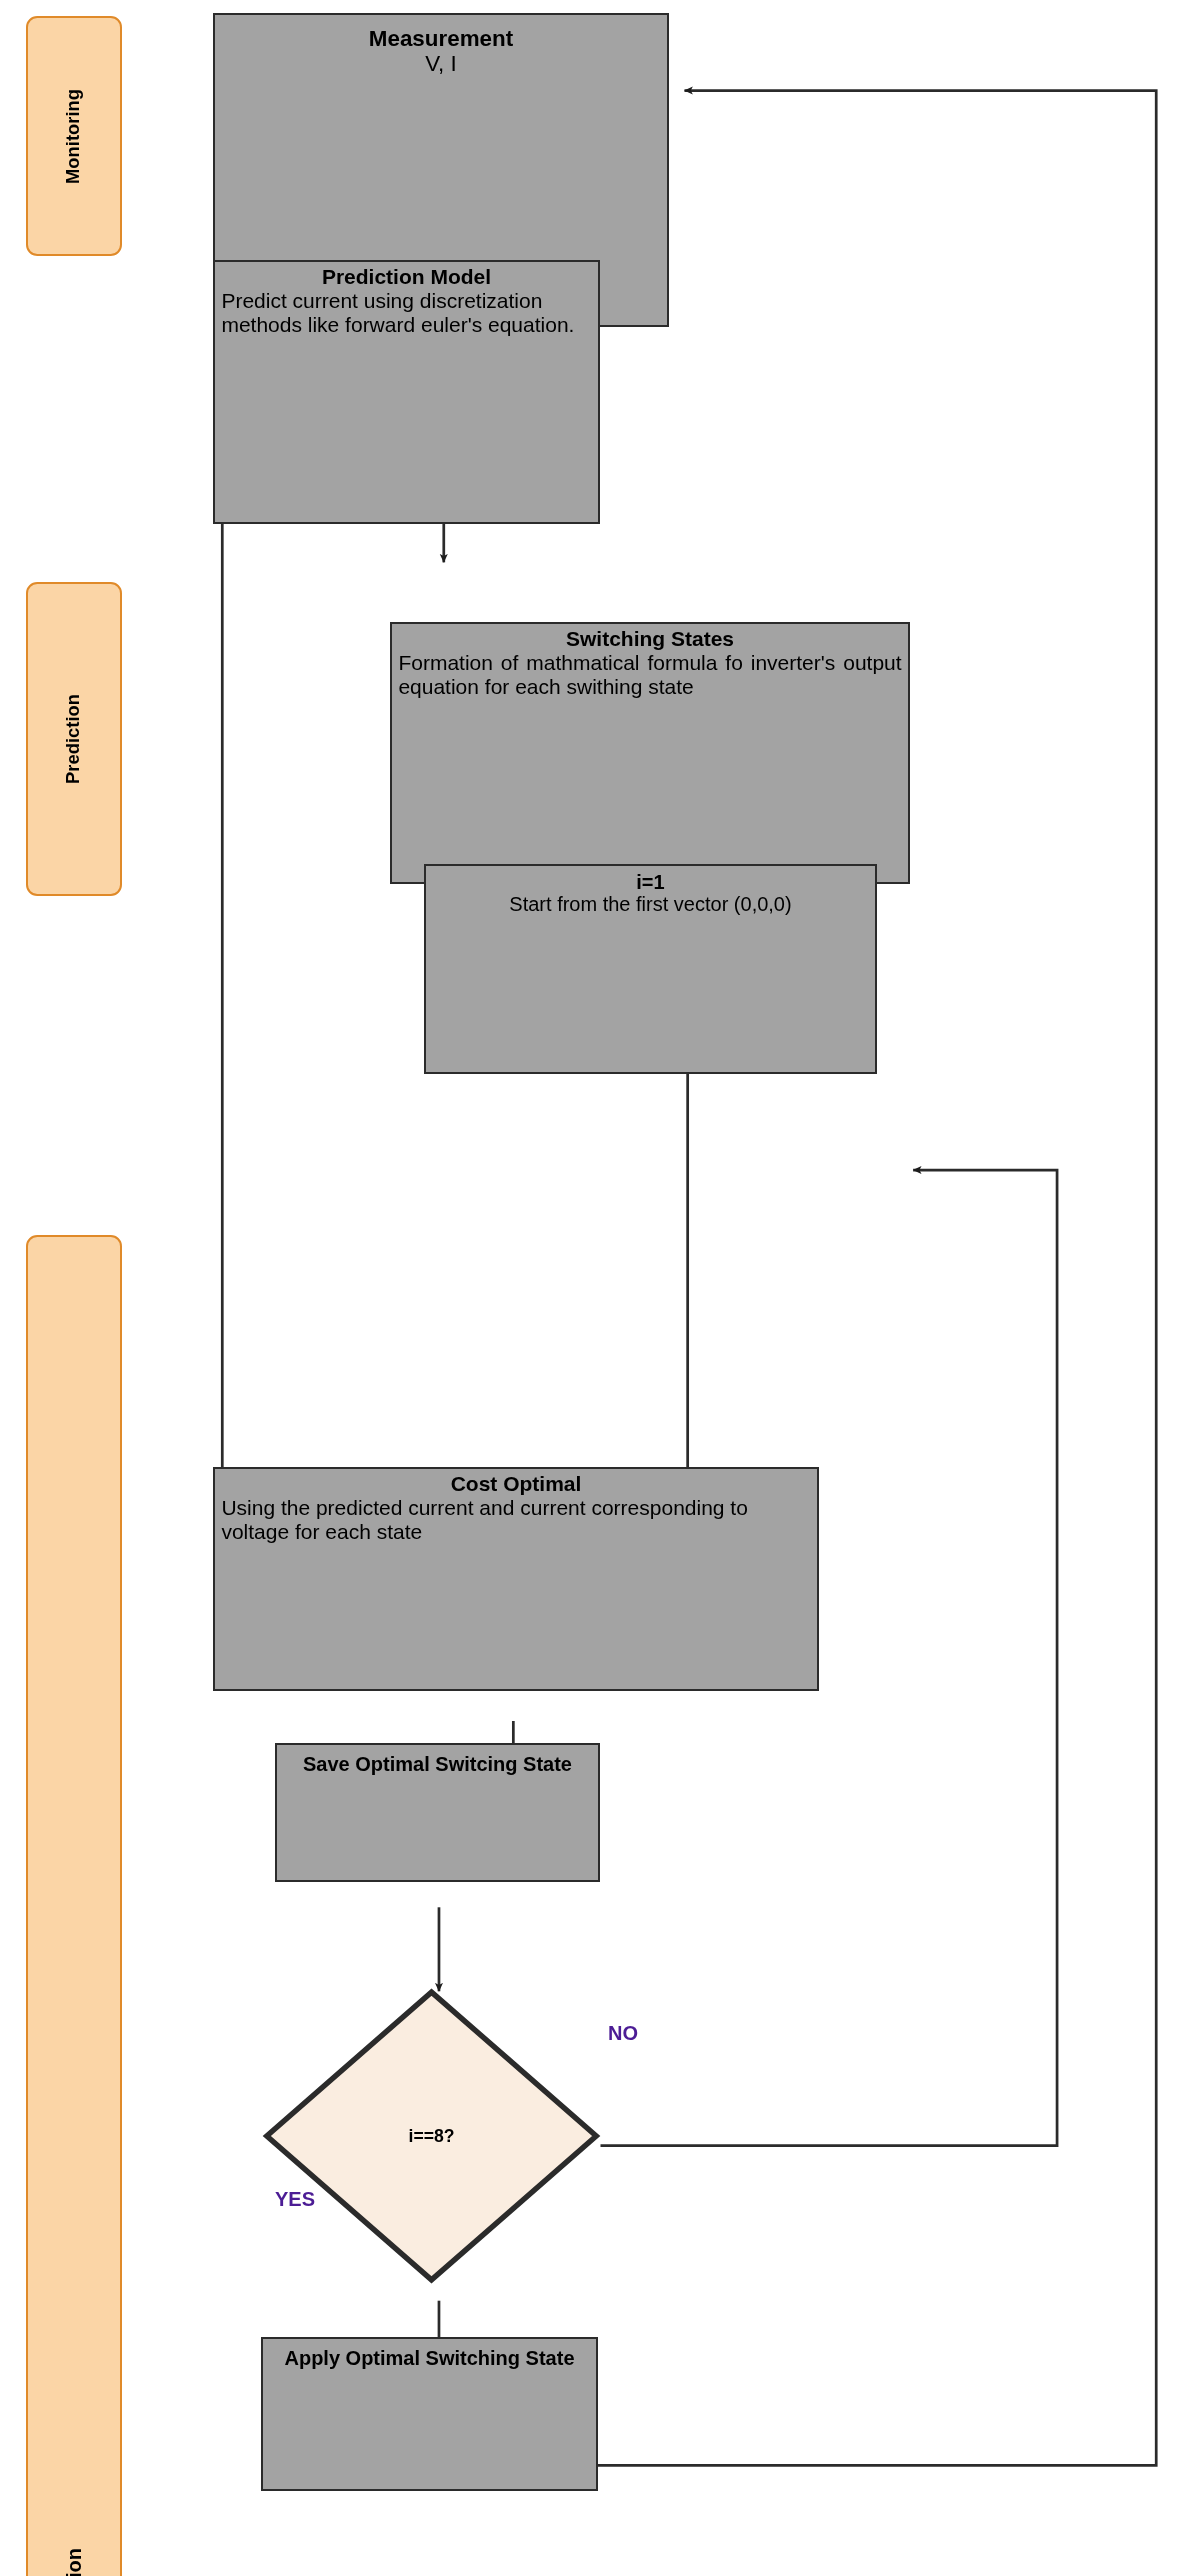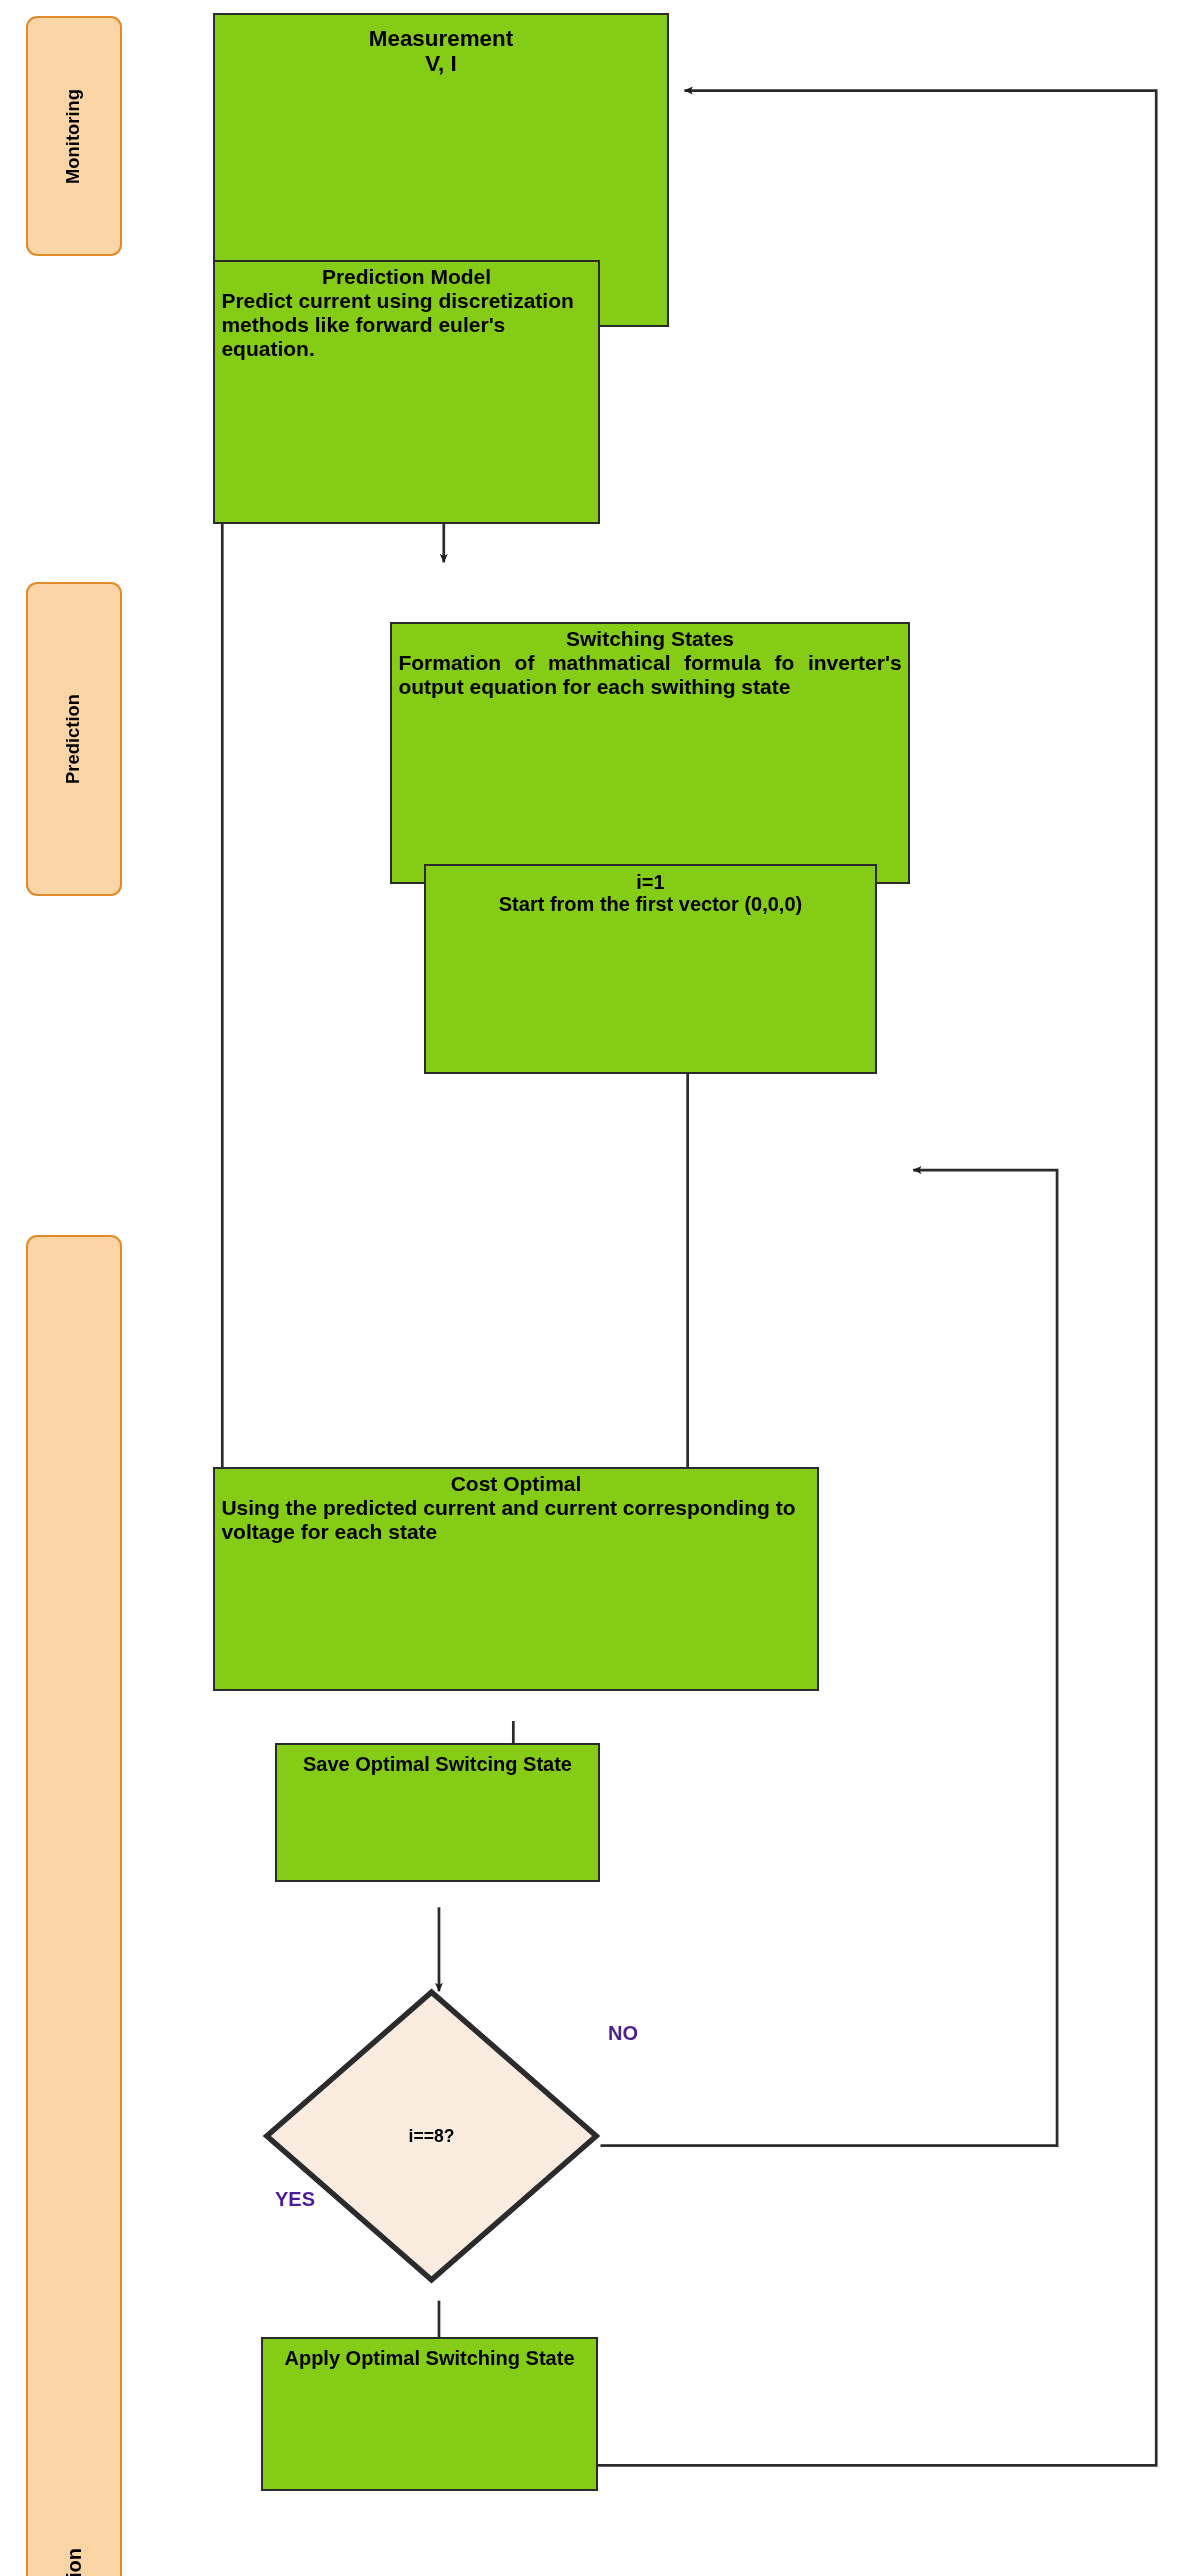--- a/index.html
+++ b/index.html
@@ -34,34 +34,34 @@
     font-weight:bold;
     color:#000;
     letter-spacing:0px;
     white-space:nowrap;
     line-height:1;
   }
   
   .node{
     position:absolute;
     box-sizing:border-box;
-    background:#84cc16;
+    background:#a3a3a3;
     border:2.4px solid #2b2b2b;
     color:#000;
   }
   .node .inner{
     padding:4.8px 8px 3.2px 8px;
   }
   .title{
     font-weight:bold;
     text-align:center;
     line-height:1.12;
   }
   .body{
-    font-weight:bold;
+    font-weight:normal;
     line-height:1.16;
   }
   .body.just{ text-align:justify; text-align-last:left; }
   .body.left{ text-align:left; }
   .body.center{ text-align:center; }
   
   .diamond-wrap{
     position:absolute;
   }
   .diamond-text{

